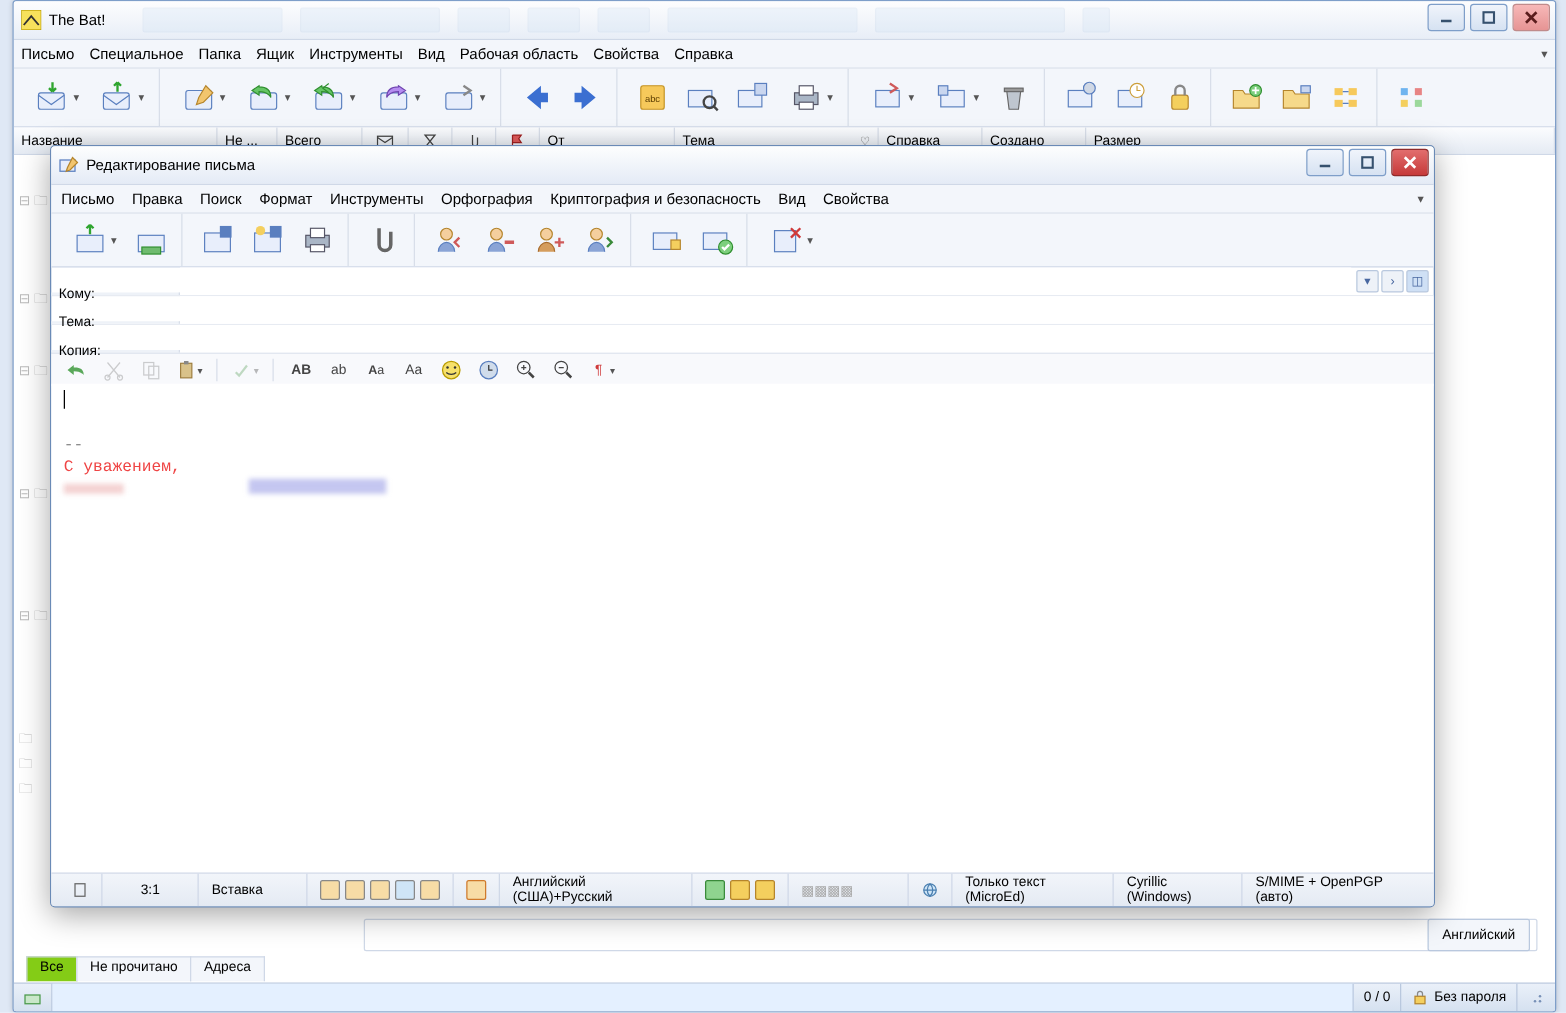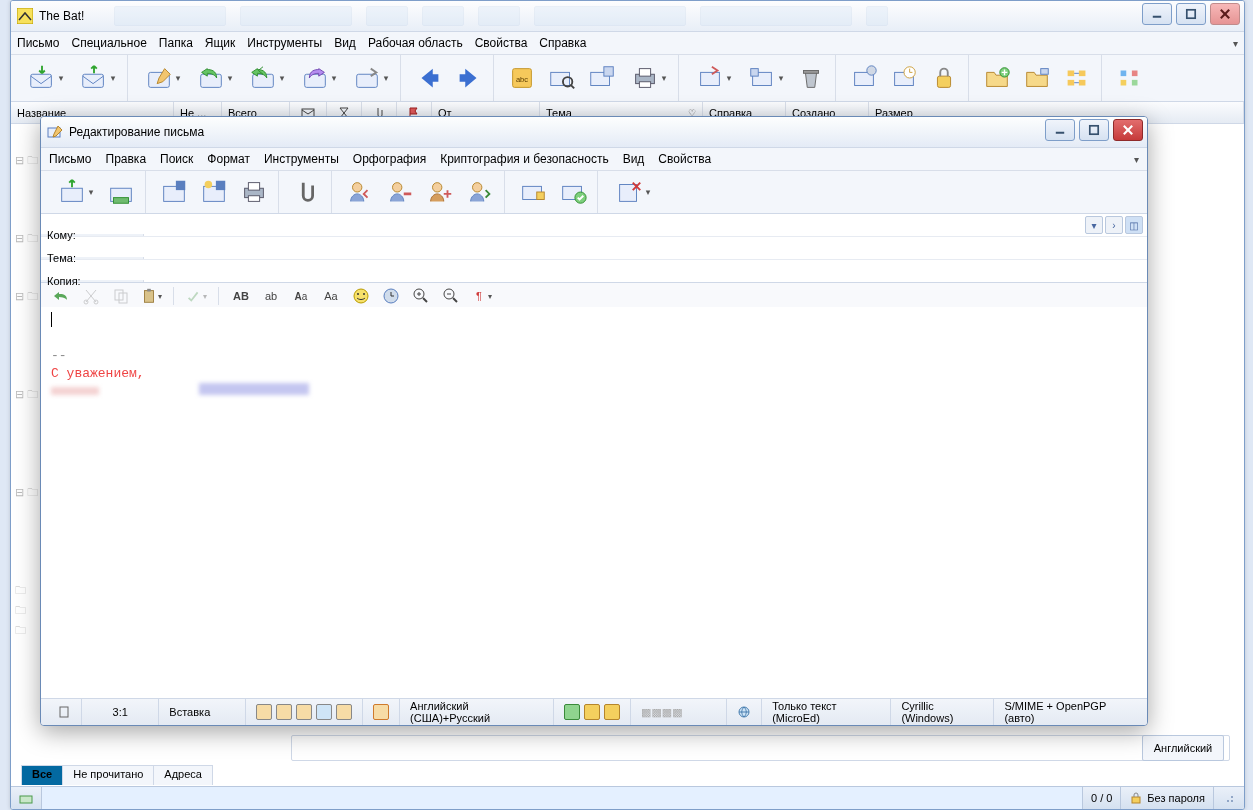--- a/index.html
+++ b/index.html
@@ -29,21 +29,21 @@
   .list-header{height:22px;background:linear-gradient(#fbfcfe,#e4eaf3);border-bottom:1px solid #c9d3e3;display:flex;font-size:11px;color:#000;}
   .lh-cell{border-right:1px solid #d8dee9;padding:3px 6px;display:flex;align-items:center;gap:4px;overflow:hidden;}
   .lh-cell.active{background:linear-gradient(#cfe4fb,#a7cdf5);}
   
   .main-body{position:absolute;top:122px;left:0;right:0;bottom:40px;background:#fff;border-top:1px solid #cfd8e7;overflow:hidden;}
   .folder-tree{position:absolute;left:4px;top:0;width:28px;bottom:0;}
   .tree-node{height:18px;margin-top:28px;display:flex;align-items:center;gap:2px;color:#bbb;font-size:11px;}
   
   .bottom-tabs{position:absolute;left:10px;bottom:24px;height:20px;display:flex;}
   .btab{padding:2px 10px;border:1px solid #cfd8e7;border-bottom:none;background:#f3f6fb;font-size:11px;margin-right:-1px;cursor:default;}
-  .btab.active{background:#0369a1;font-weight:bold;}
+  .btab.active{background:#84cc16;font-weight:normal;}
   .statusbar{position:absolute;left:0;right:0;bottom:0;height:22px;background:linear-gradient(#eaf0f9,#d5e1f0);border-top:1px solid #b9c8de;display:flex;align-items:center;font-size:11px;color:#000;}
   .statusbar .st-cell{padding:0 8px;border-right:1px solid #b9c8de;height:100%;display:flex;align-items:center;gap:4px;}
   .statusbar .stretch{flex:1;color:#335b99;}
   
   .quick-reply{position:absolute;right:14px;bottom:48px;left:280px;height:24px;border:1px solid #cfd8e7;background:#fff;border-radius:2px;}
   .send-btn{position:absolute;right:20px;bottom:48px;width:80px;height:24px;border:1px solid #b9c8de;background:#f3f6fb;border-radius:2px;font-size:11px;display:flex;align-items:center;justify-content:center;cursor:default;}
 
   
   .editor-window{position:absolute;left:40px;top:116px;width:1106px;height:608px;background:#fff;border:1px solid #6a8ab6;border-radius:4px;box-shadow:0 6px 24px rgba(0,0,0,0.35);overflow:hidden;z-index:10;}
   .editor-window .titlebar{background:linear-gradient(#fdfefe,#e4ebf6);}

